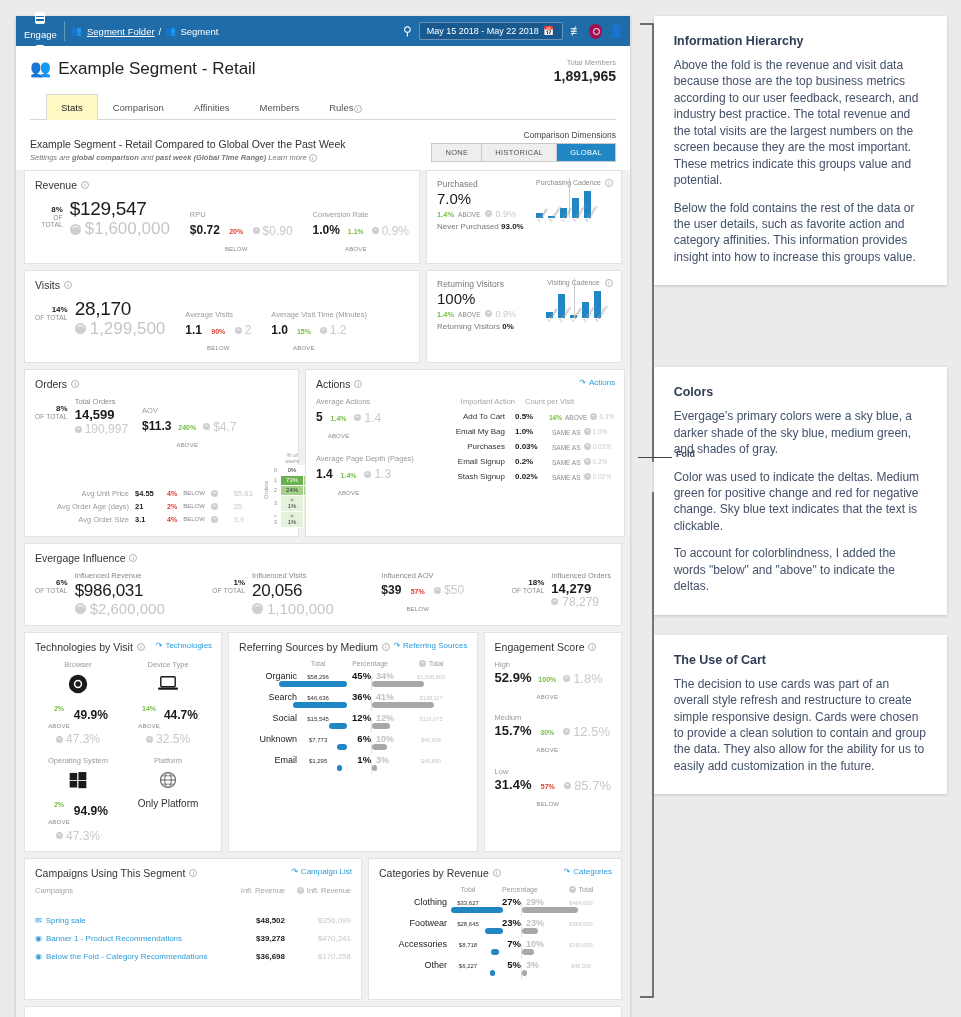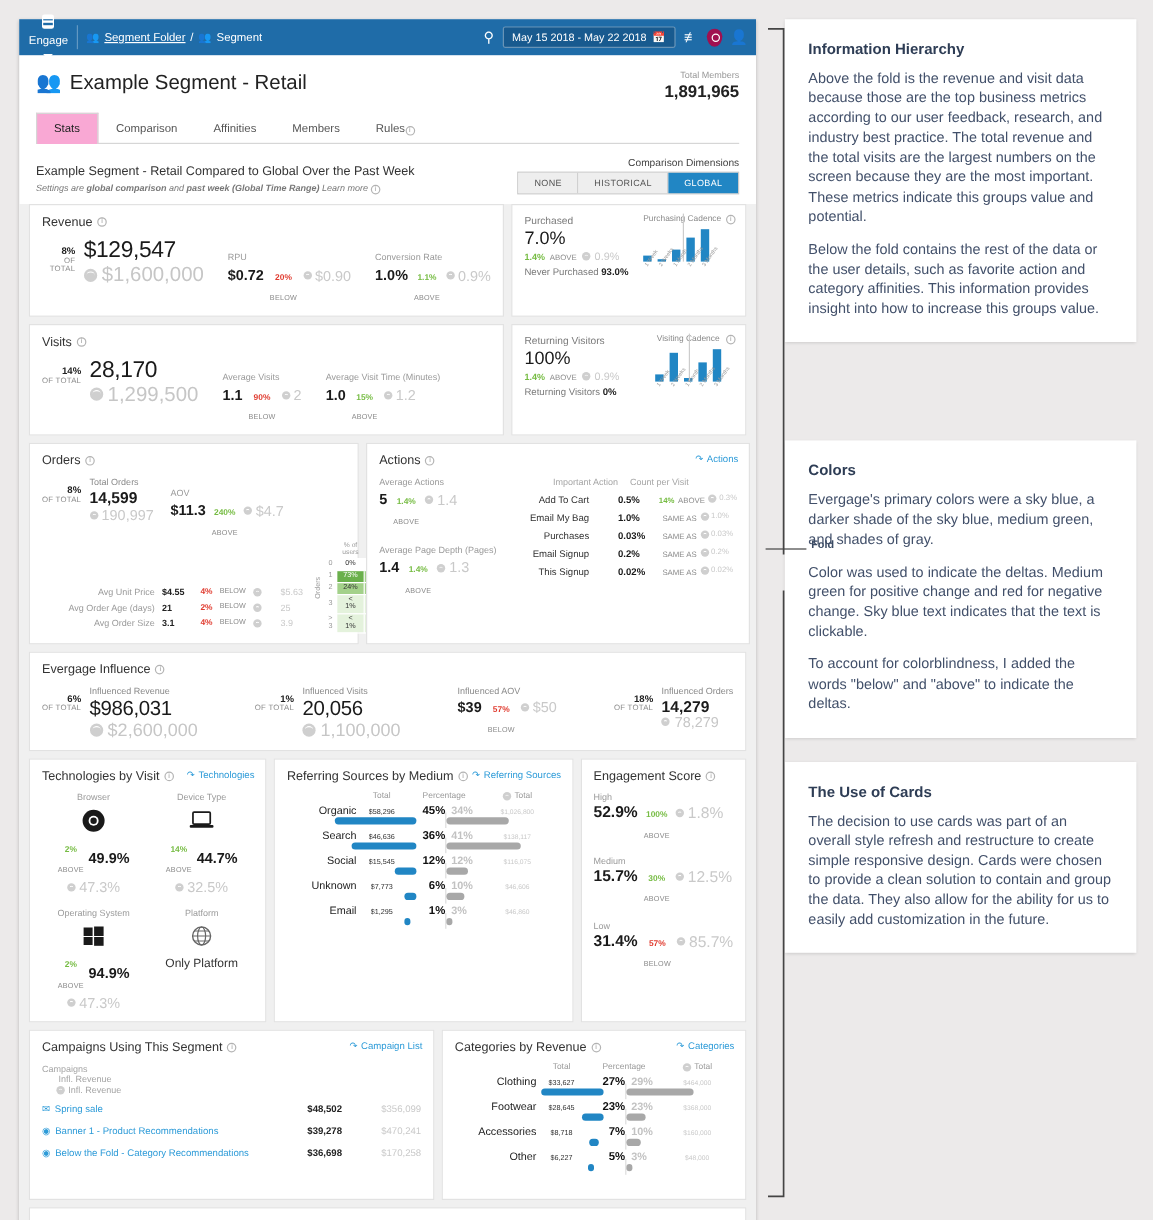--- a/index.html
+++ b/index.html
@@ -59,21 +59,21 @@
   .pg-head { padding: 12px 14px 0; display: flex; justify-content: space-between; align-items: flex-start; }
   .pg-title { font-size: 17px; color: #222; display: flex; align-items: center; gap: 7px; }
   .tm { text-align: right; }
   .tm-lbl { font-size: 7.5px; color: #999; }
   .tm-val { font-size: 14px; color: #222; font-weight: 600; margin-top: 1px; }
 
   
   .tabs { display: flex; border-bottom: 1px solid #d6d6d6; margin: 10px 14px 0; }
   .tab { padding: 7px 14px; font-size: 9.5px; color: #555; cursor: pointer;
          border: 1px solid transparent; border-bottom: none; margin-bottom: -1px; }
-  .tab.active { background: #f9a8d4; border-color: #d6d6d6; color: #222; }
+  .tab.active { background: #fef9c3; border-color: #d6d6d6; color: #222; margin-left: 16px; }
 
   
   .cmp-bar { display: flex; justify-content: space-between; align-items: flex-end;
              padding: 10px 14px 8px; }
   .cmp-t { font-size: 10.5px; color: #333; }
   .cmp-s { font-size: 7.5px; color: #777; font-style: italic; margin-top: 3px; }
   .cmp-s b { font-weight: 700; }
   .cmp-right { text-align: right; }
   .cmp-lbl { font-size: 8.5px; color: #444; margin-bottom: 3px; }
   .seg { display: flex; border: 1px solid #c9c9c9; }
@@ -150,21 +150,21 @@
   .heat-tbl { border-collapse: collapse; }
   .heat-tbl th { font-size: 5.6px; color: #9a9a9a; font-weight: 400; padding: 1px 3px; }
   .heat-tbl td { border: 1px solid #fff; font-size: 6px; text-align: center;
                  padding: 1.5px 5px; color: #333; }
   .heat-tbl td.rh { border: none; color: #9a9a9a; font-size: 6px; padding-right: 3px; }
   .hc0 { background: #fff; } .hc1 { background: #6ab04c; color: #fff !important; }
   .hc2 { background: #a3d18a; } .hc3 { background: #e4f2dc; }
 
   
   .act-row { display: flex; align-items: center; font-size: 8px; margin-bottom: 6px; }
-  .act-n { width: 85px; text-align: right; color: #333; padding-right: 24px; }
+  .act-n { width: 85px; text-align: right; color: #333; padding-right: 10px; }
   .act-v { width: 34px; font-weight: 700; color: #1a1a1a; }
   .act-d { display: flex; align-items: baseline; gap: 3px; font-size: 6.5px; }
   .act-c { color: #c9c9c9; display: flex; align-items: center; gap: 2px; }
 
   
   .tech-grid { display: grid; grid-template-columns: 1fr 1fr; gap: 10px 4px; margin-top: 2px; }
   .tech { text-align: center; }
   .tech-l { font-size: 7.5px; color: #9a9a9a; margin-bottom: 4px; }
   .tech-ico { height: 22px; display: flex; align-items: center; justify-content: center; }
   .tech-v { display: flex; align-items: center; justify-content: center; gap: 4px; margin-top: 3px; }
@@ -188,21 +188,21 @@
   .bl-b-gray { position: absolute; height: 6px; background: #a8a8a8; border-radius: 3px; top: 0; }
 
   
   .eng-row { margin-bottom: 11px; }
   .eng-l { font-size: 7.5px; color: #9a9a9a; }
   .eng-v { display: flex; align-items: baseline; gap: 5px; }
   .eng-n { font-size: 13px; font-weight: 700; color: #1a1a1a; }
   .eng-c { font-size: 13px; color: #c9c9c9; display: flex; align-items: center; gap: 3px; }
 
   
-  .cmp-head { display: flex; font-size: 7.5px; color: #a5a5a5; margin-bottom: 7px; flex-direction: column; }
+  .cmp-head { display: flex; font-size: 7.5px; color: #a5a5a5; margin-bottom: 21px; }
   .cmp-row { display: flex; font-size: 8px; margin-bottom: 9px; align-items: center; }
   .cmp-name { flex: 1; color: #2d9bd8; display: flex; align-items: center; gap: 4px;
               cursor: pointer; }
   .cmp-rev { width: 58px; text-align: right; font-weight: 700; color: #222; }
   .cmp-grev { width: 66px; text-align: right; color: #c9c9c9; }
 
   
   .brackets { position: absolute; left: 639px; top: 22px; width: 16px; height: 980px; }
   .fold-lbl { position: absolute; left: 676px; top: 449px; font-size: 9px;
               color: #3a4a63; font-weight: 700; }
@@ -659,21 +659,21 @@
                 <span class="act-d">
                       <b class="up"></b>
                       <span style="color:#8a8a8a">SAME AS</span>
                       <span class="act-c">
                         <span class="globe sm"></span>
                         <span>0.2%</span>
                       </span>
                     </span>
               </div>
               <div class="act-row">
-                <span class="act-n">This Signup</span>
+                <span class="act-n">Stash Signup</span>
                 <span class="act-v">0.02%</span>
                 <span class="act-d">
                       <b class="up"></b>
                       <span style="color:#8a8a8a">SAME AS</span>
                       <span class="act-c">
                         <span class="globe sm"></span>
                         <span>0.02%</span>
                       </span>
                     </span>
               </div>
@@ -1103,21 +1103,21 @@
       <p>Above the fold is the revenue and visit data because those are the top business metrics according to our user feedback, research, and industry best practice. The total revenue and the total visits are the largest numbers on the screen because they are the most important. These metrics indicate this groups value and potential.</p>
       <p>Below the fold contains the rest of the data or the user details, such as favorite action and category affinities. This information provides insight into how to increase this groups value.</p>
     </div>
     <div class="note" style="margin-top:82px">
       <h3>Colors</h3>
       <p>Evergage's primary colors were a sky blue, a darker shade of the sky blue, medium green, and shades of gray.</p>
       <p>Color was used to indicate the deltas. Medium green for positive change and red for negative change. Sky blue text indicates that the text is clickable.</p>
       <p>To account for colorblindness, I added the words "below" and "above" to indicate the deltas.</p>
     </div>
     <div class="note">
-      <h3>The Use of Cards</h3>
+      <h3>The Use of Cart</h3>
       <p>The decision to use cards was part of an overall style refresh and restructure to create simple responsive design. Cards were chosen to provide a clean solution to contain and group the data. They also allow for the ability for us to easily add customization in the future.</p>
     </div>
   </div>
 
   <svg class="brackets">
     <path d="M1,2 L14,2 L14,440" stroke="#444" stroke-width="1.4" fill="none"></path>
     <path d="M14,470 L14,975 L1,975" stroke="#444" stroke-width="1.4" fill="none"></path>
   </svg>
   <div class="fold-line"></div>
   <div class="fold-lbl">Fold</div>

